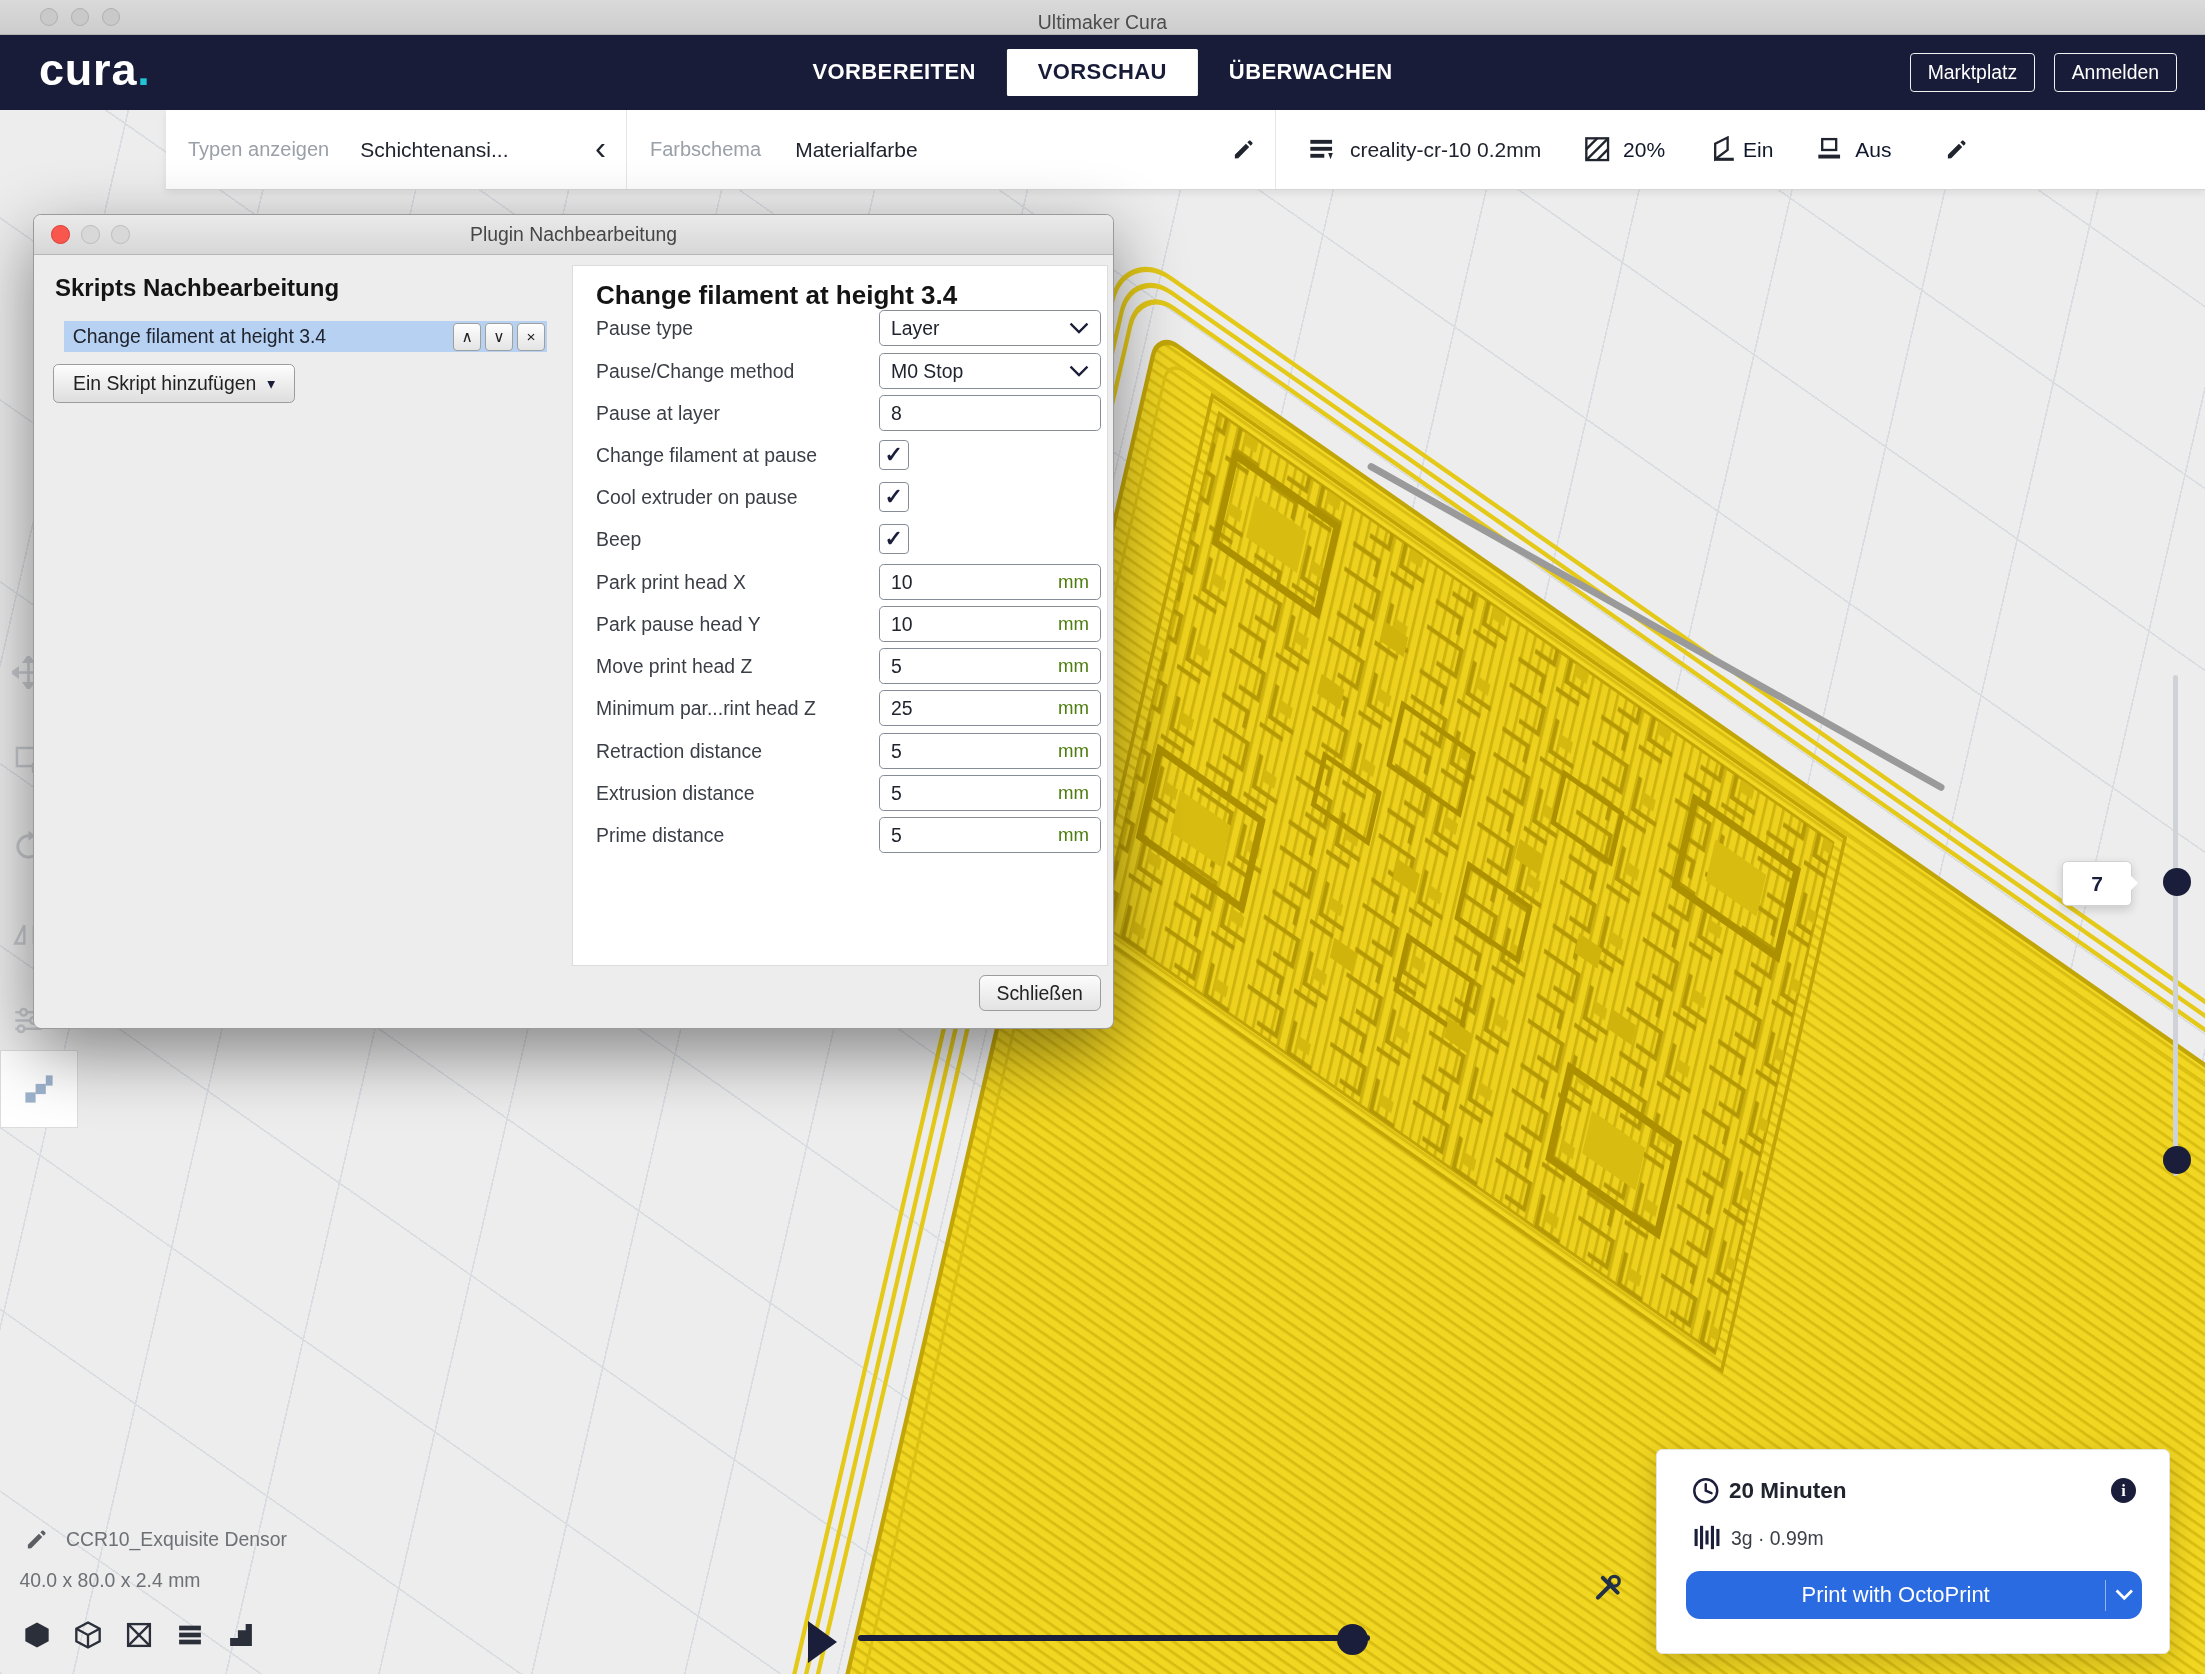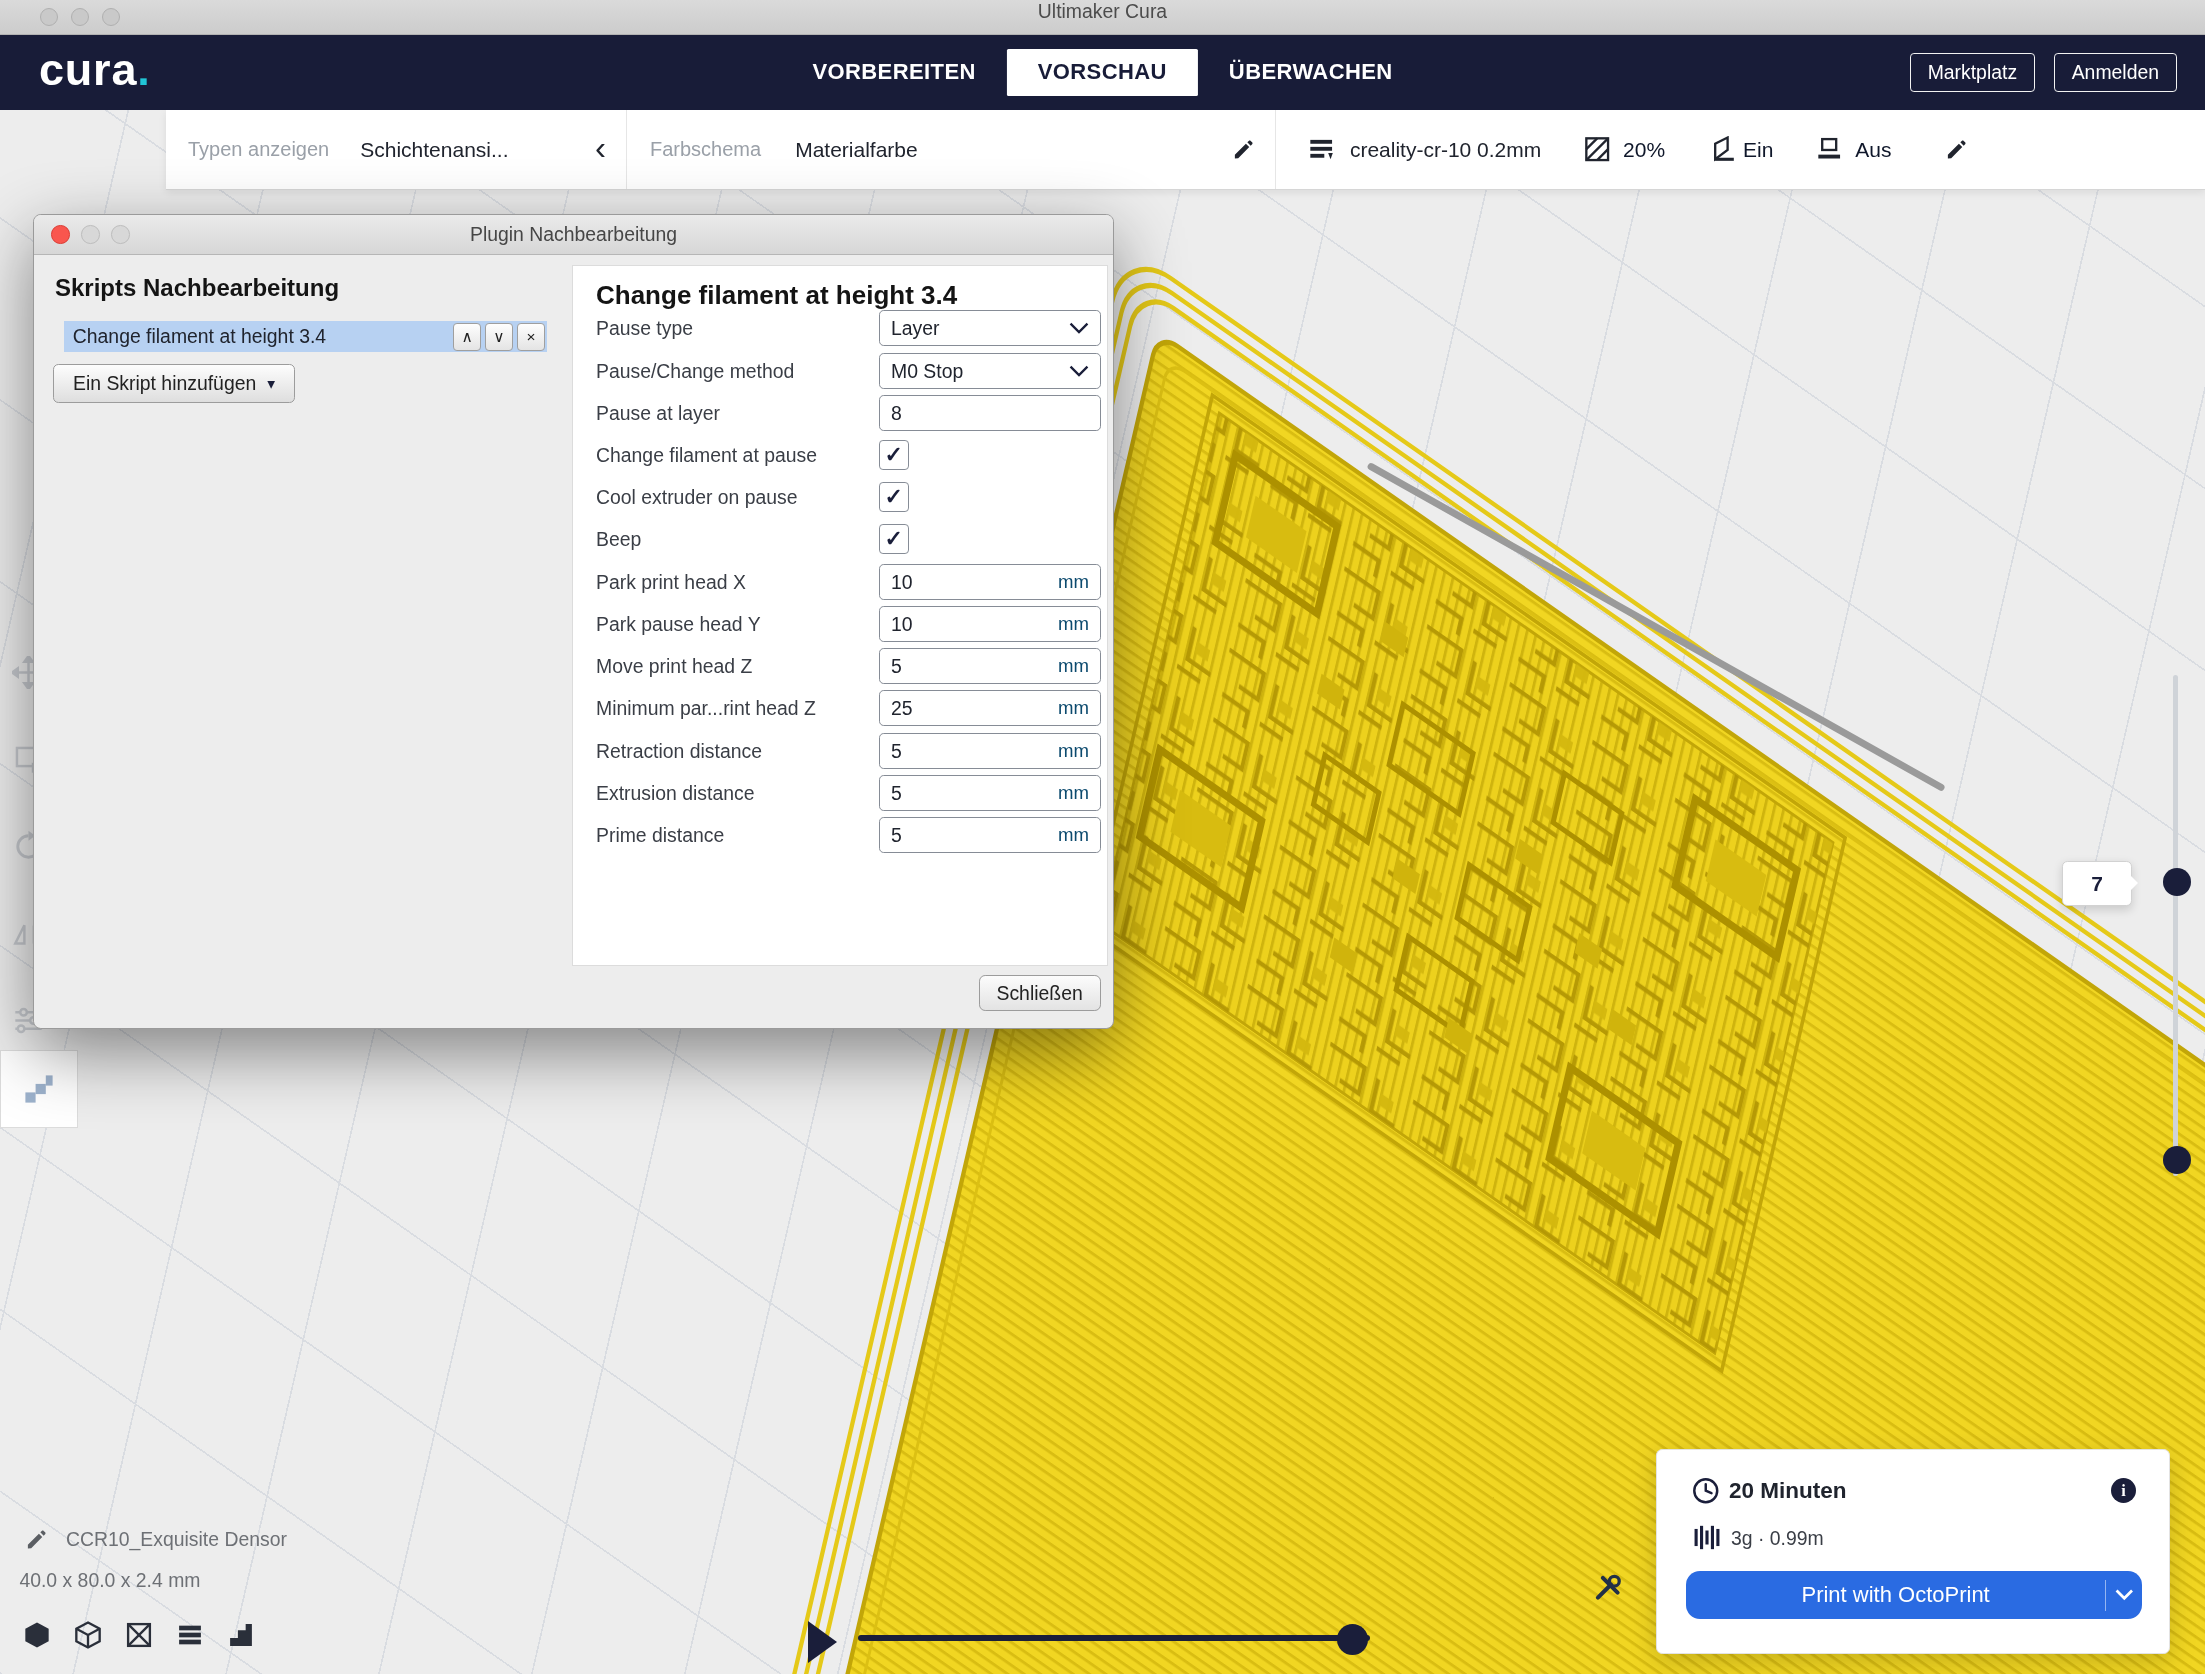--- a/index.html
+++ b/index.html
@@ -2,21 +2,21 @@
 <html style="font-size:12.4px"><head>
 <meta charset="utf-8">
 <style>
   html,body{margin:0;padding:0;background:#fff;}
   .screen{position:relative;width:2205px;height:1674px;overflow:hidden;
     font-family:"Liberation Sans",sans-serif;background:#ededed;}
 
   
   .titlebar{position:absolute;top:0;left:0;right:0;height:34px;z-index:40;
     background:linear-gradient(#dadada,#cccccc);border-bottom:0.8px solid #b2b2b2;
-    display:flex;align-items:flex-start;justify-content:center;font-size:19.4px;color:#4c4c4c;}
+    display:flex;align-items:flex-end;justify-content:center;font-size:19.4px;color:#4c4c4c;}
   .traffic{position:absolute;left:40px;top:7.8px;display:flex;gap:13.2px;}
   .light{width:18px;height:18px;border-radius:50%;background:#c9c9c9;border:0.8px solid #b0b0b0;box-sizing:border-box;}
 
   
   .header{position:absolute;top:34px;left:0;right:0;height:76px;background:#181c38;z-index:30;}
   .logo{position:absolute;left:39px;top:50%;transform:translateY(-54%);
     font-size:45px;font-weight:bold;color:#fff;letter-spacing:0.8px;}
   .logo .dot{color:#21c5d6;}
   .tabs{position:absolute;left:50%;transform:translateX(-50%);top:0;height:100%;
     display:flex;align-items:center;}
@@ -59,21 +59,21 @@
     background:linear-gradient(#fdfdfd,#dedede);border:0.8px solid #9c9c9c;border-radius:5.4px;
     font-size:19.4px;color:#222;display:flex;align-items:center;gap:11px;}
   .add-btn .caret{font-size:15.5px;color:#1a1e3a;}
   .settings-card{position:absolute;left:538px;top:50px;width:536px;height:701px;background:#fff;
     border:0.8px solid #dcdcdc;box-sizing:border-box;}
   .settings-head{position:absolute;left:23px;top:14px;font-size:26px;font-weight:bold;color:#141414;}
   .frow{position:absolute;left:23px;right:14px;height:36px;display:flex;align-items:center;}
   .flabel{width:256px;font-size:19.4px;color:#3a3e46;}
   .fctl{position:absolute;left:283px;width:222px;height:36px;background:#fff;border:0.8px solid #868c96;
     border-radius:4.7px;display:flex;align-items:center;padding:0 11px;font-size:19.4px;color:#20242e;box-sizing:border-box;}
-  .fctl .unit{margin-left:auto;color:#0c4a6e;font-size:18.6px;}
+  .fctl .unit{margin-left:auto;color:#4d7c0f;font-size:18.6px;}
   .fctl .chev{margin-left:auto;}
   .fchk{position:absolute;left:283px;width:29.5px;height:29.5px;background:#fff;border:0.8px solid #868c96;
     border-radius:3.9px;display:flex;align-items:center;justify-content:center;color:#1a1e3a;
     font-size:22px;font-weight:bold;box-sizing:border-box;}
   .close-btn{position:absolute;right:12.4px;bottom:17px;width:120px;height:34px;
     background:linear-gradient(#fcfcfc,#e3e3e3);border:0.8px solid #9c9c9c;border-radius:6.2px;
     font-size:19.4px;color:#222;display:flex;align-items:center;justify-content:center;}
 
   
   .viewport{position:absolute;inset:0;background:#ededed;z-index:0;}

